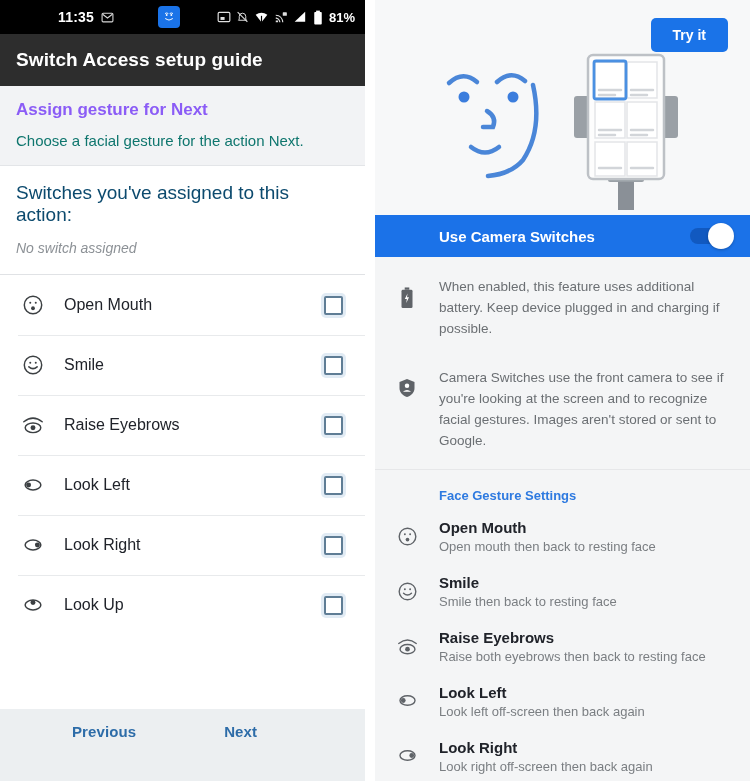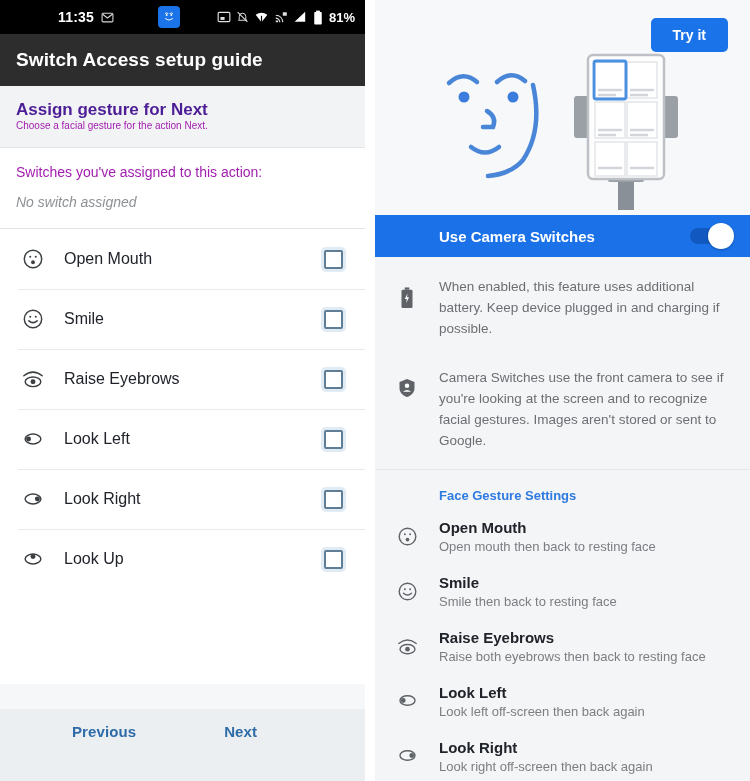--- a/index.html
+++ b/index.html
@@ -41,29 +41,29 @@
     height: 52px; background: #2d2d2d;
     display: flex; align-items: center; padding: 0 16px;
   }
   .appbar-title { color: #ffffff; font-size: 19px; font-weight: bold; letter-spacing: .1px; }
 
   .l-head {
     background: #f2f3f5;
     padding: 14px 16px 16px 16px;
     border-bottom: 1px solid #e3e5e8;
   }
-  .l-head h2 { font-size: 17px; font-weight: bold; color: #4c1d95; }
-  .l-head p { font-size: 10px; color: #a21caf; }
+  .l-head h2 { font-size: 17px; font-weight: bold; color: #8b5cf6; margin-bottom: 12px; }
+  .l-head p { font-size: 15px; color: #0f766e; }
 
   .assigned-card {
     background: #ffffff;
     padding: 16px 16px 18px 16px;
     border-bottom: 1px solid #e0e2e5;
   }
-  .assigned-title { font-size: 14px; color: #a21caf; margin-bottom: 14px; }
+  .assigned-title { font-size: 19px; color: #0c4a6e; margin-bottom: 14px; }
   .assigned-value { font-size: 14px; color: #8c9196; font-style: italic; }
 
   .gesture-list { background: #ffffff; }
   .g-row {
     display: flex; align-items: center;
     height: 60px; padding: 0 14px 0 18px;
     position: relative;
   }
   .g-row + .g-row::before {
     content: ""; position: absolute; left: 18px; right: 0; top: 0;

